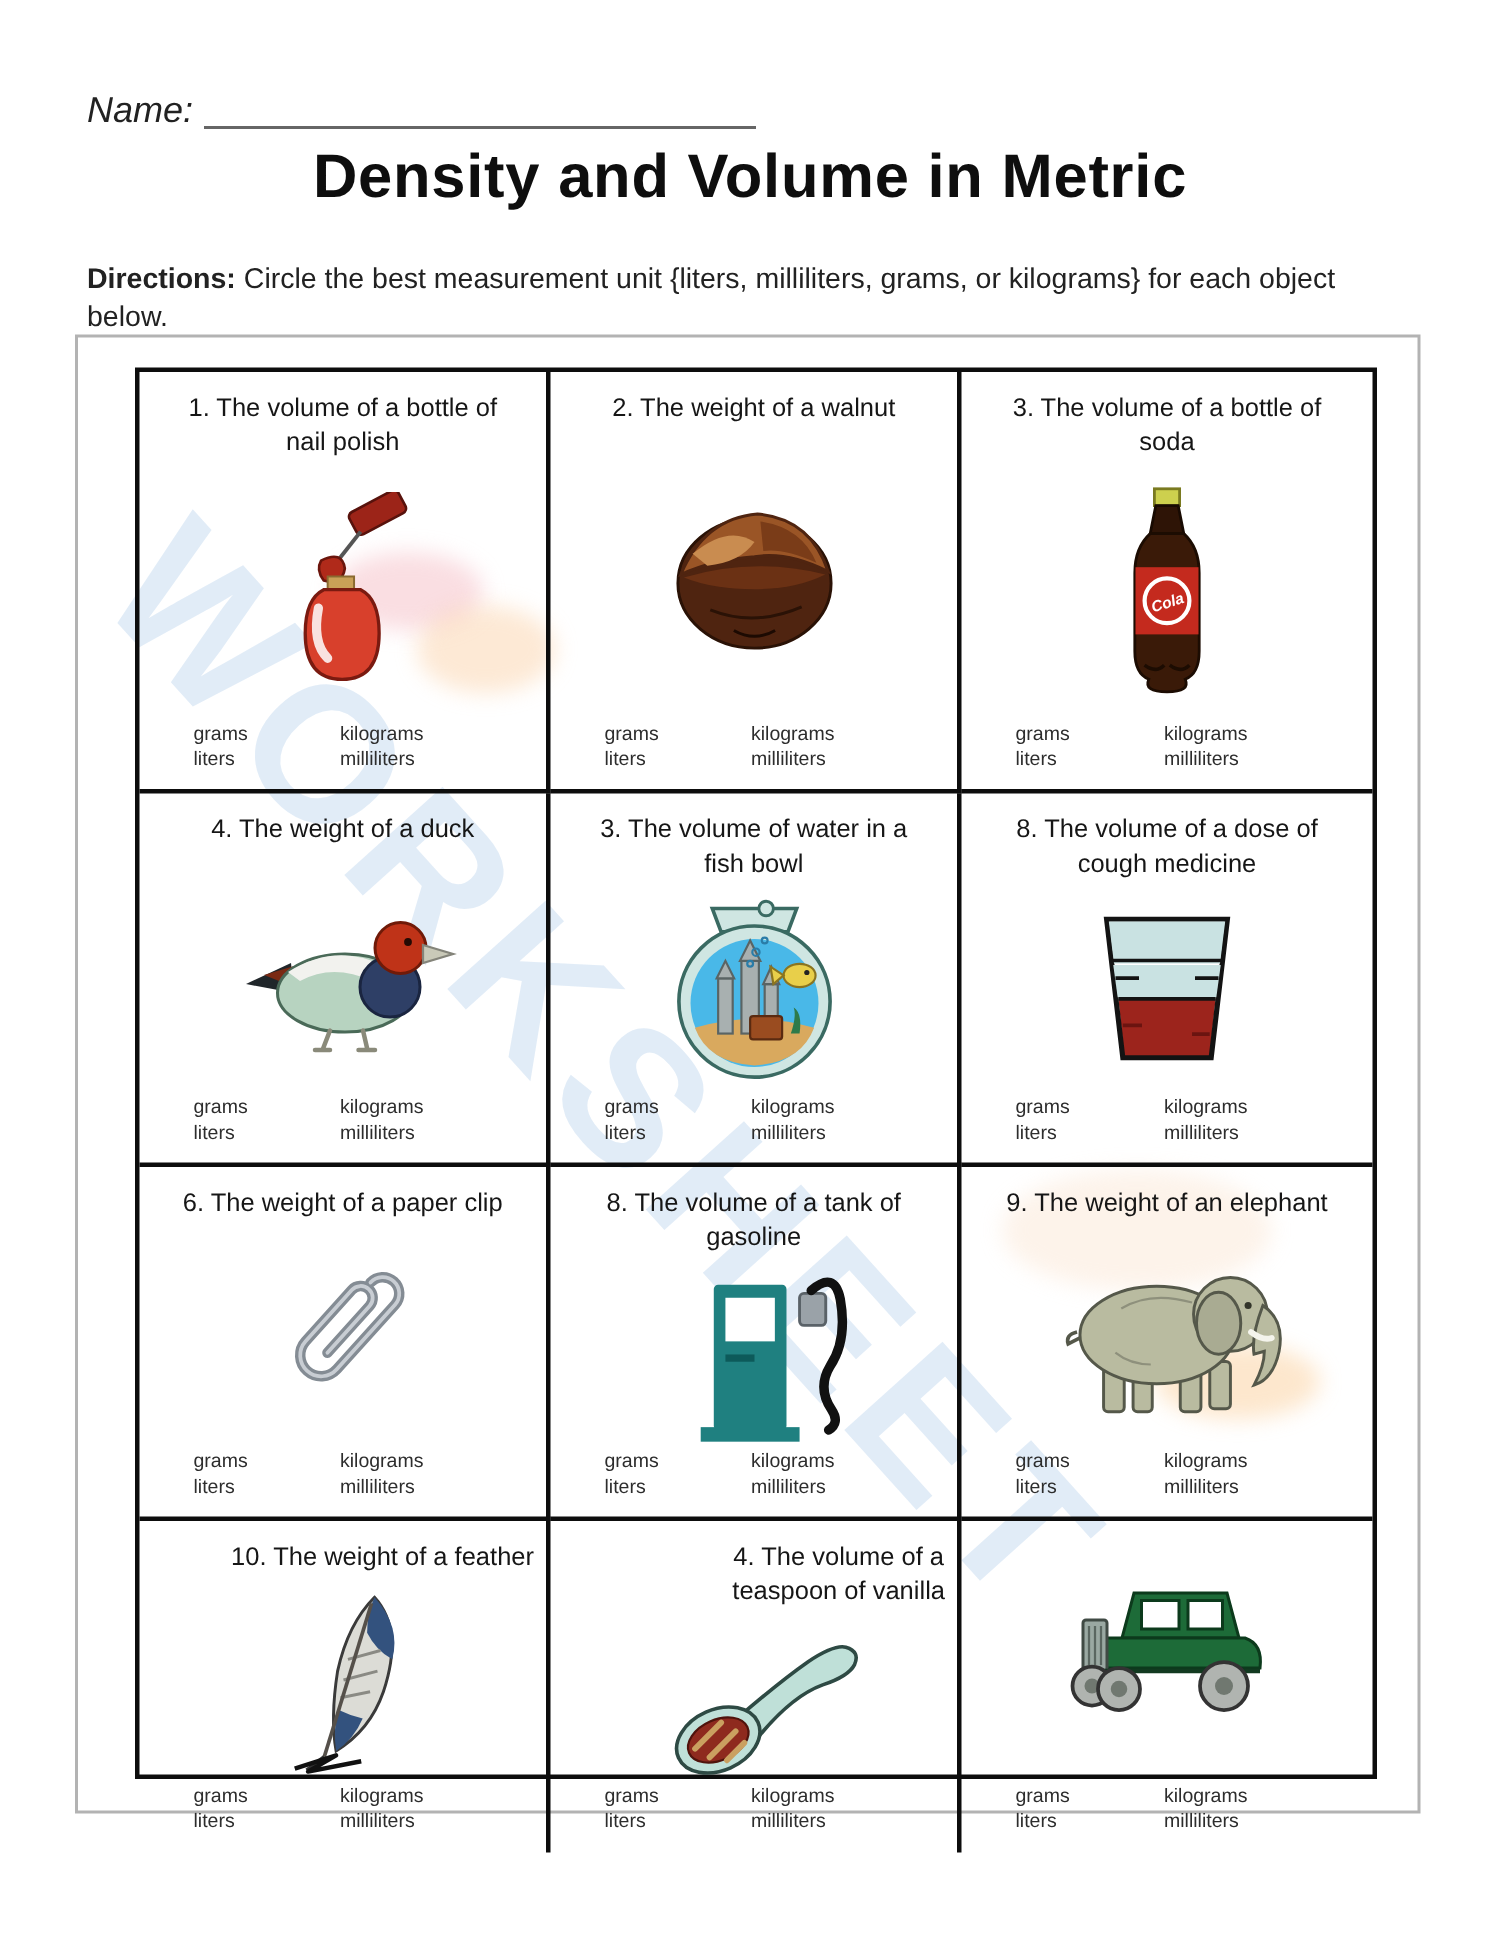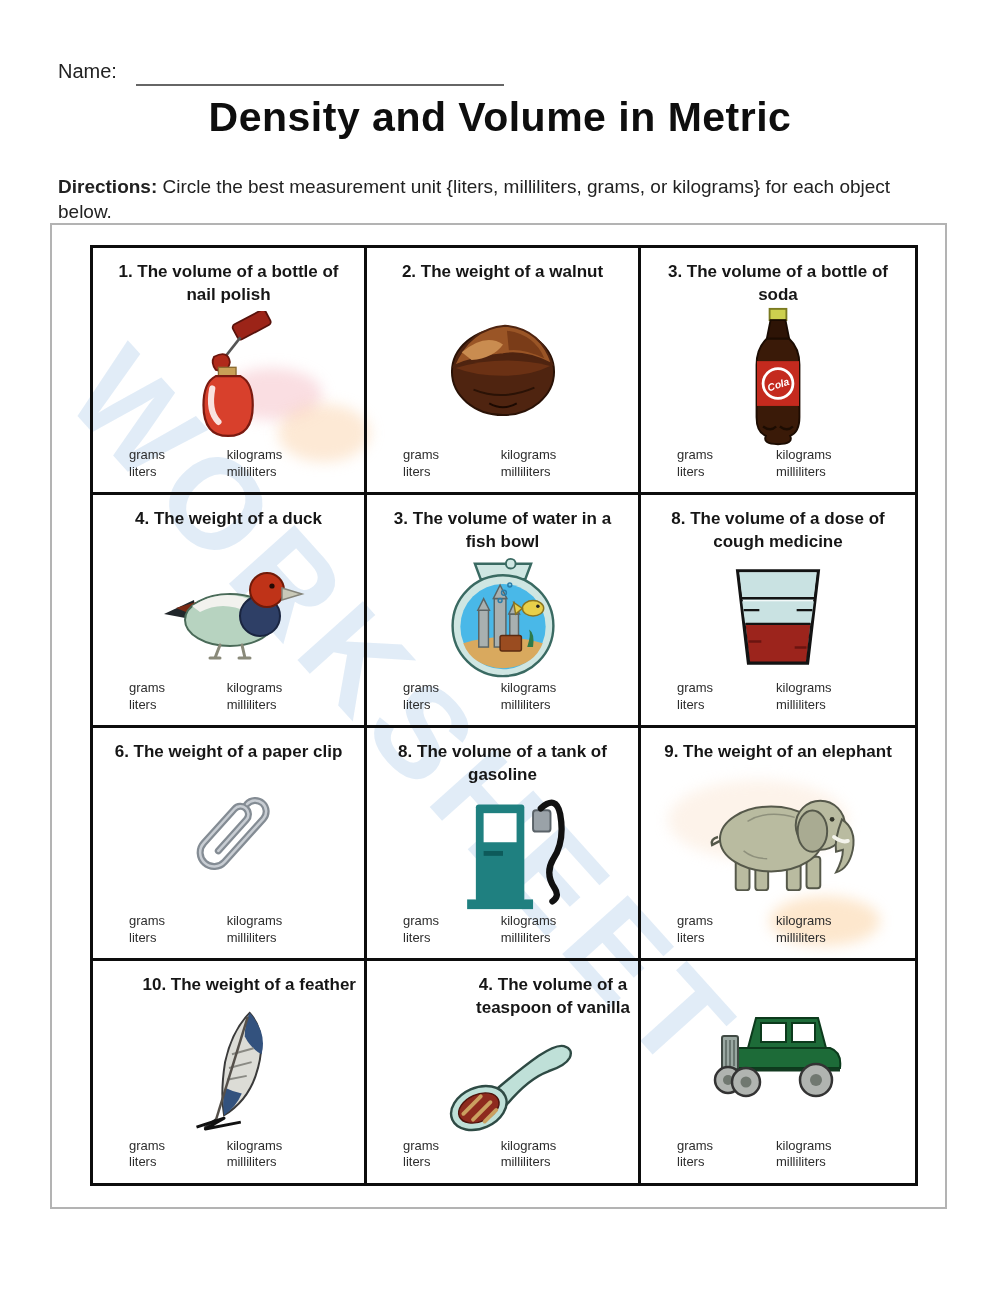--- a/index.html
+++ b/index.html
@@ -1,21 +1,21 @@
 <!DOCTYPE html>
 <html><head>
 <meta charset="utf-8">
 <style>
   html,body{margin:0;padding:0;}
   body{
     width:1000px;height:1294px;background:#ffffff;position:relative;
     font-family:"Liberation Sans", sans-serif;color:#1d1d1d;overflow:hidden;
   }
   
-  .name-label{position:absolute;left:58px;top:60px;font-size:20px;color:#222;}
+  .name-label{position:absolute;left:58px;top:60px;font-size:24px;color:#222;font-style:italic;}
   .name-line{position:absolute;left:136px;top:60px;width:364px;height:22px;
     border:none;border-bottom:2px solid #666;background:transparent;outline:none;
     font-size:18px;font-family:"Liberation Sans",sans-serif;}
   .page-title{position:absolute;left:0;top:94px;width:1000px;text-align:center;
     font-size:41px;font-weight:800;letter-spacing:.5px;color:#0e0e0e;}
   .directions{position:absolute;left:58px;top:175px;width:884px;font-size:19px;
     line-height:1.3;color:#222;}
   .directions b{font-weight:800;}
   
   .watermark{position:absolute;left:150px;top:320px;transform:rotate(48deg);
@@ -28,23 +28,23 @@
   .blob.peach2{left:668px;top:780px;width:180px;height:80px;background:rgba(248,214,186,0.30);}
   
   .outer-box{position:absolute;left:50px;top:223px;width:893px;height:982px;
     border:2px solid #b3b3b3;background:transparent;z-index:3;}
   .grid{position:absolute;left:38px;top:20px;width:828px;height:941px;
     border:3px solid #0d0d0d;box-sizing:border-box;background:transparent;
     display:grid;grid-template-columns:1fr 1fr 1fr;grid-template-rows:1fr 1fr 1fr 1fr;}
   .cell{border-right:3px solid #0d0d0d;border-bottom:3px solid #0d0d0d;
     box-sizing:border-box;display:flex;flex-direction:column;align-items:center;
     padding:13px 8px 10px;position:relative;}
-  .cell:nth-child(3n){border-right:none;}
+  .cell:nth-child(3n){border-right:none;gap:17px;}
   .cell:nth-child(n+10){border-bottom:none;align-items:flex-end;}
-  .cell-title{font-size:17px;font-weight:700;text-align:center;line-height:1.35;
+  .cell-title{font-size:17px;font-weight:400;text-align:center;line-height:1.35;
     color:#161616;white-space:pre-line;}
   .illus{flex:1;display:flex;align-items:center;justify-content:center;width:100%;}
   .opts{width:100%;display:grid;grid-template-columns:45% 55%;box-sizing:border-box;
     padding:0 10px 2px 28px;font-size:13px;color:#2d2d2d;line-height:1.28;}
   .opt{cursor:pointer;}
 </style>
 </head>
 <body>
 
 <div class="name-label">Name:</div>

